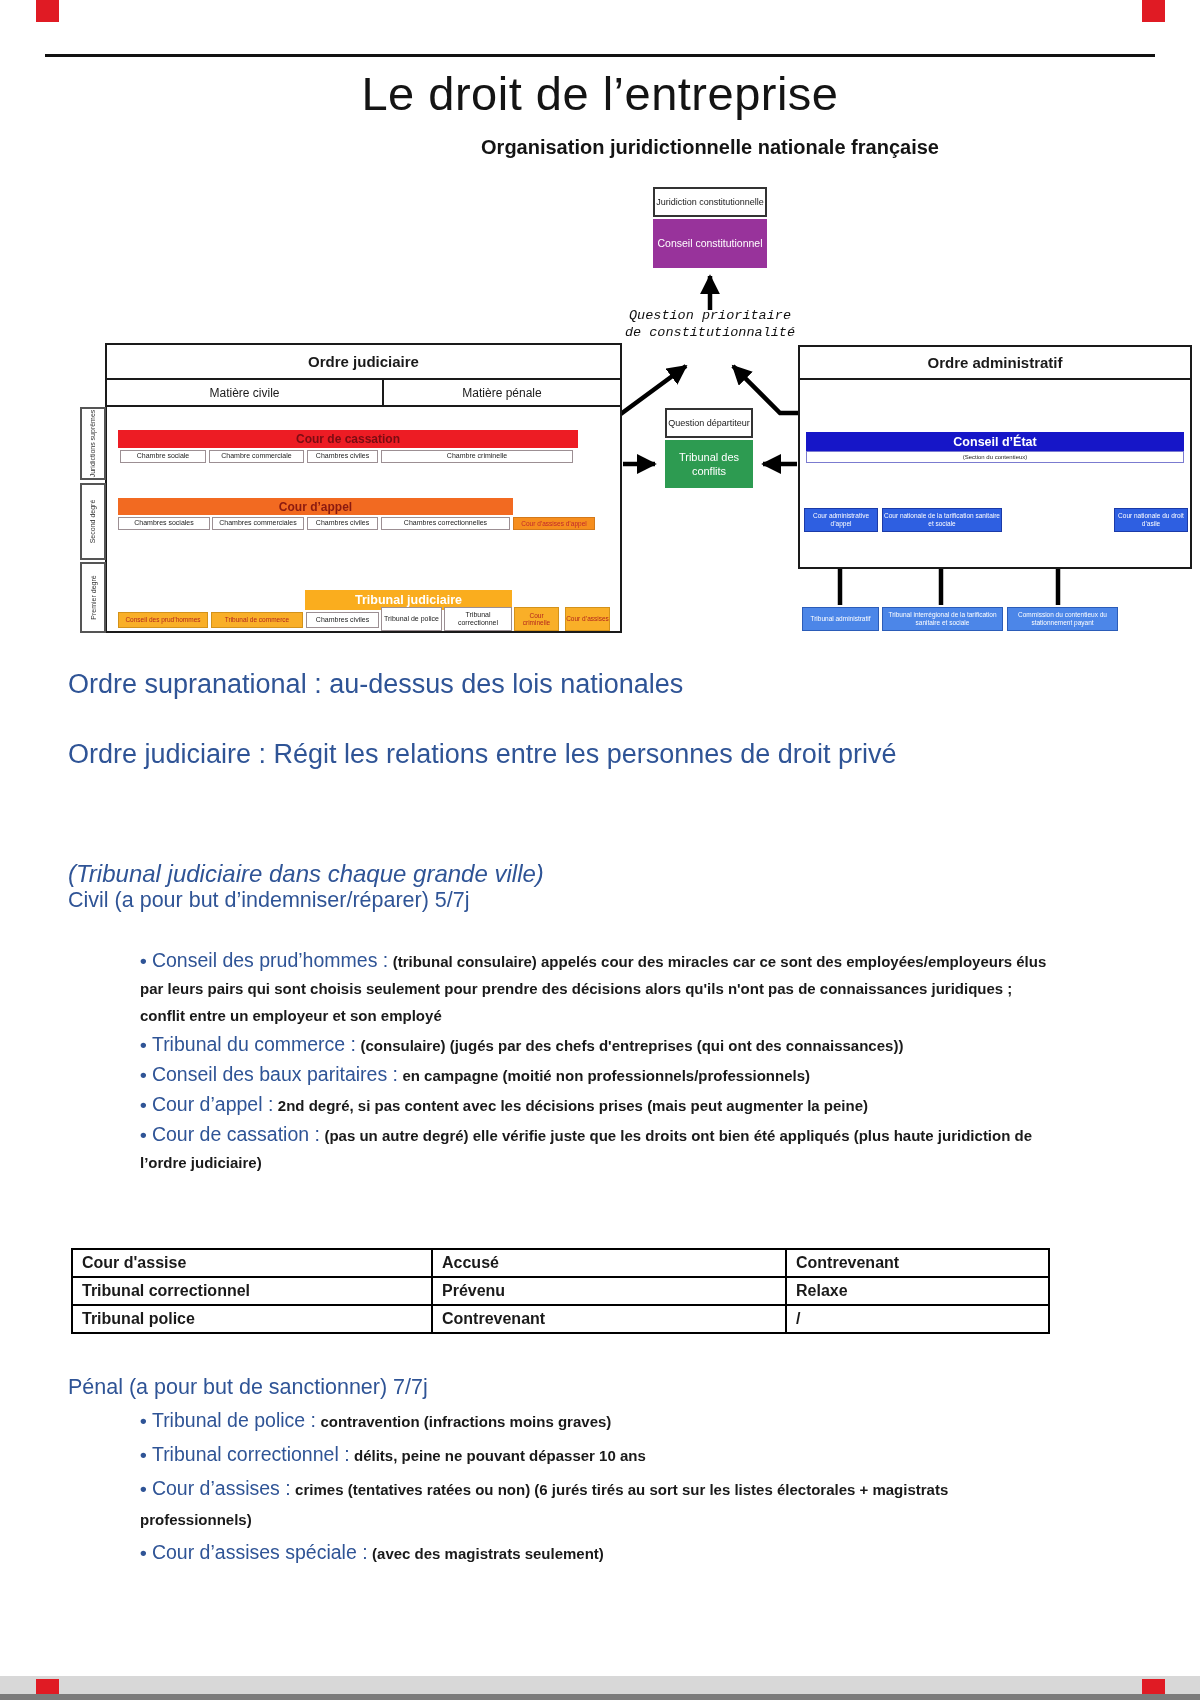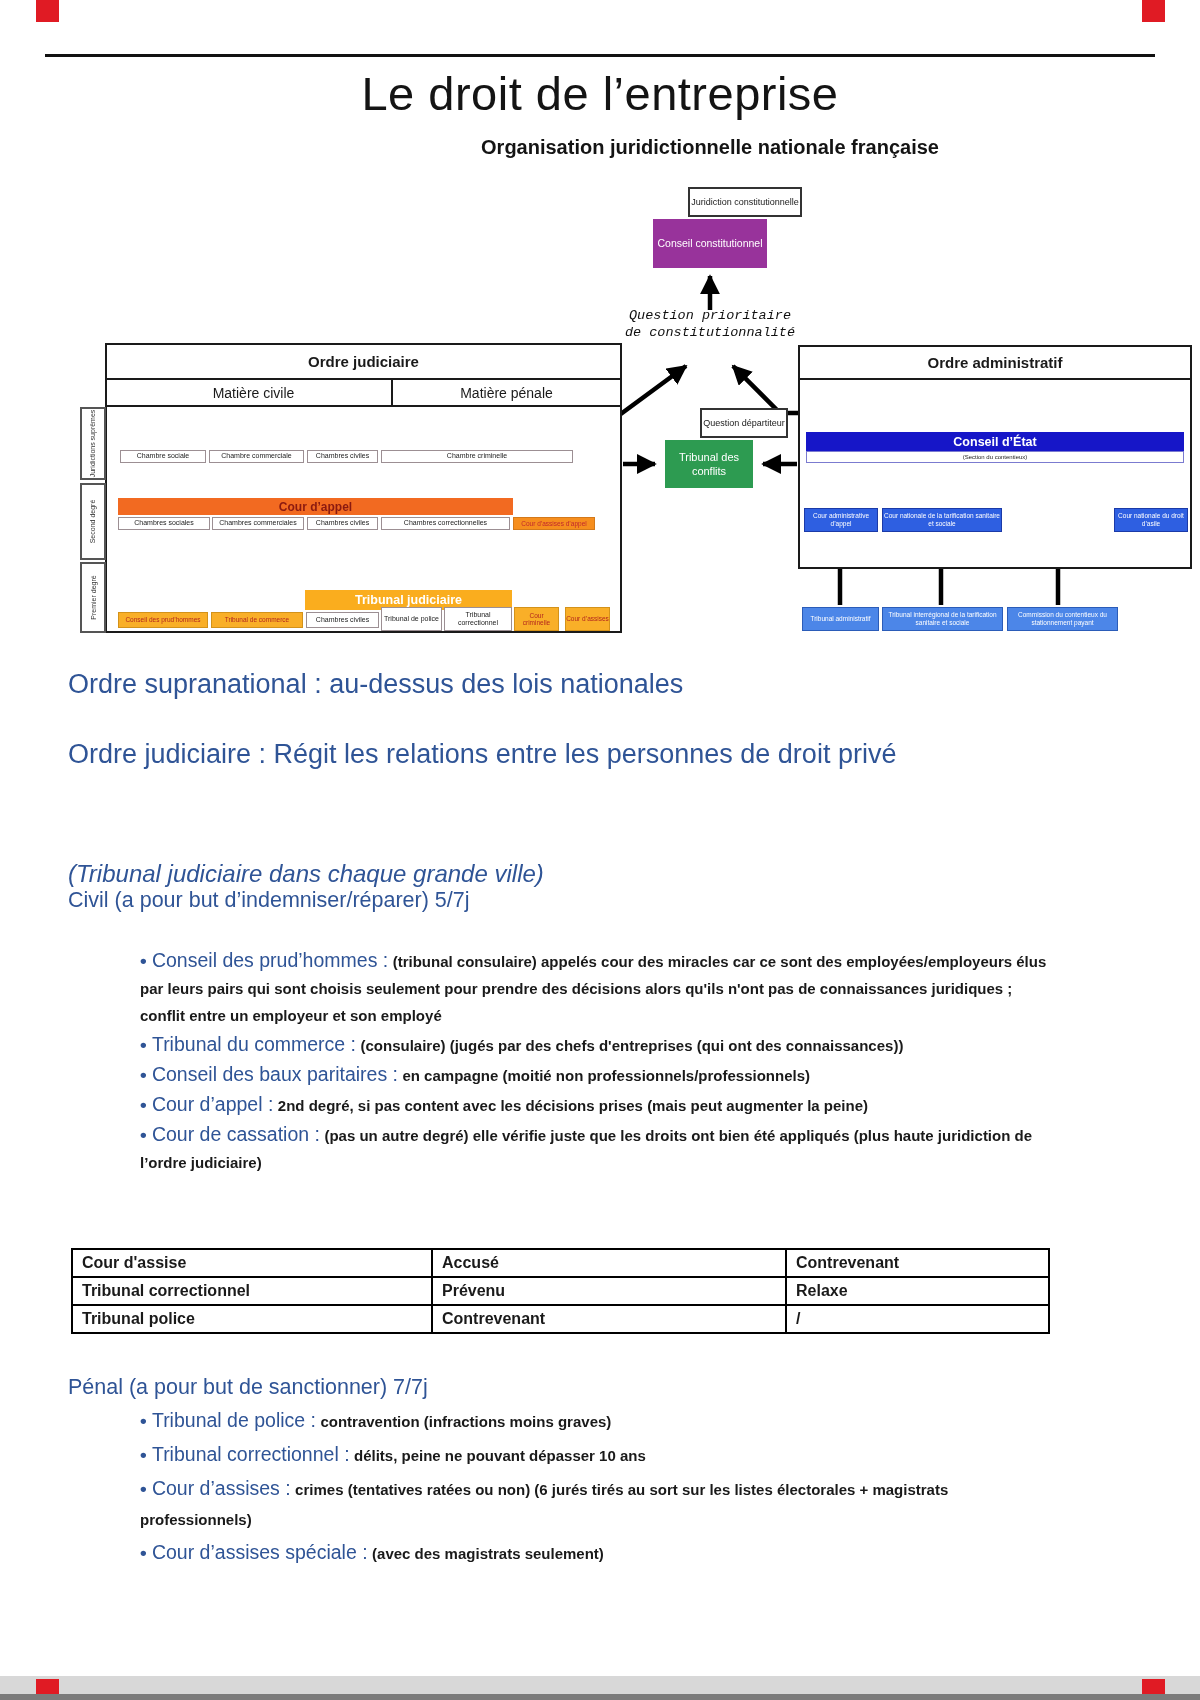--- a/index.html
+++ b/index.html
@@ -14,30 +14,30 @@
   .botline{left:0;top:1694px;width:1200px;height:6px;background:#7b7b7b;}
   
   .title{left:0;top:66px;width:1200px;text-align:center;font-size:47px;letter-spacing:.5px;color:#141414;}
   .subtitle{left:310px;top:136px;width:800px;text-align:center;font-size:20px;font-weight:bold;color:#141414;}
   .h1{color:#2F5496;font-size:27px;line-height:39px;}
   .h2{color:#2F5496;font-size:21.5px;}
   .note{color:#2F5496;font-size:24px;font-style:italic;}
   
   .panel{border:2px solid #1a1a1a;background:#fff;box-sizing:border-box;}
   .phead{border-bottom:2px solid #1a1a1a;font-weight:bold;font-size:15px;box-sizing:border-box;}
-  .mrow{border-bottom:2px solid #1a1a1a;font-size:14px;box-sizing:border-box;padding-left:9px;}
+  .mrow{border-bottom:2px solid #1a1a1a;font-size:12px;box-sizing:border-box;}
   .mcell{box-sizing:border-box;height:100%;display:flex;align-items:center;justify-content:center;}
   .vlabel{border:2px solid #555;background:#fff;box-sizing:border-box;}
   .vlabel span{transform:rotate(-90deg);white-space:nowrap;font-size:7px;color:#333;}
   .bar{box-sizing:border-box;font-weight:bold;}
   .wsm{background:#fff;border:1px solid #9c8f93;color:#222;box-sizing:border-box;font-size:7px;line-height:1.15;}
   .ybox{background:#F9AF28;border:1px solid #d3921a;color:#b3261e;box-sizing:border-box;font-size:6.5px;line-height:1.15;}
   .blubox{background:#2E5FE1;border:1px solid #1b3aa8;color:#fff;box-sizing:border-box;font-size:6.5px;line-height:1.2;}
   .blulite{background:#4C86E8;border:1px solid #2b5cb8;color:#fff;box-sizing:border-box;font-size:6.5px;line-height:1.2;}
-  .outline{border:2px solid #333;background:#fff;box-sizing:border-box;margin-left:35px;}
+  .outline{border:2px solid #333;background:#fff;box-sizing:border-box;}
   
   ul.blist{list-style:none;margin:0;padding:0;}
   ul.blist li{margin:0 0 2px 0;}
   ul.blist li::before{content:"• ";color:#2F5496;font-size:19px;font-weight:bold;}
   .term{color:#2F5496;font-size:19.5px;}
   .desc{color:#1a1a1a;font-size:15px;font-weight:600;}
   .civil li{line-height:27px;}
   .penal li{line-height:30px;}
   
   table.jtab{border-collapse:collapse;font-size:16px;font-weight:600;}
@@ -114,20 +114,21 @@
   <div class="abs vlabel ctr" style="left:80px;top:407px;width:26px;height:73px;">
       <span>Juridictions suprêmes</span>
     </div>
   <div class="abs vlabel ctr" style="left:80px;top:483px;width:26px;height:77px;">
       <span>Second degré</span>
     </div>
   <div class="abs vlabel ctr" style="left:80px;top:562px;width:26px;height:71px;">
       <span>Premier degré</span>
     </div>
 
+  <div class="abs bar ctr" style="left:118px;top:430px;width:460px;height:18px;background:#ED1C24;color:#7a0c12;font-size:12px;">Cour de cassation</div>
   <div class="abs wsm ctr" style="left:120px;top:450px;width:86px;height:13px;">Chambre sociale</div>
   <div class="abs wsm ctr" style="left:209px;top:450px;width:95px;height:13px;">Chambre commerciale</div>
   <div class="abs wsm ctr" style="left:307px;top:450px;width:71px;height:13px;">Chambres civiles</div>
   <div class="abs wsm ctr" style="left:381px;top:450px;width:192px;height:13px;">Chambre criminelle</div>
 
   <div class="abs bar ctr" style="left:118px;top:498px;width:395px;height:17px;background:#F26A21;color:#8B1A10;font-size:12px;">Cour d’appel</div>
   <div class="abs wsm ctr" style="left:118px;top:517px;width:92px;height:13px;">Chambres sociales</div>
   <div class="abs wsm ctr" style="left:212px;top:517px;width:92px;height:13px;">Chambres commerciales</div>
   <div class="abs wsm ctr" style="left:307px;top:517px;width:71px;height:13px;">Chambres civiles</div>
   <div class="abs wsm ctr" style="left:381px;top:517px;width:129px;height:13px;">Chambres correctionnelles</div>

